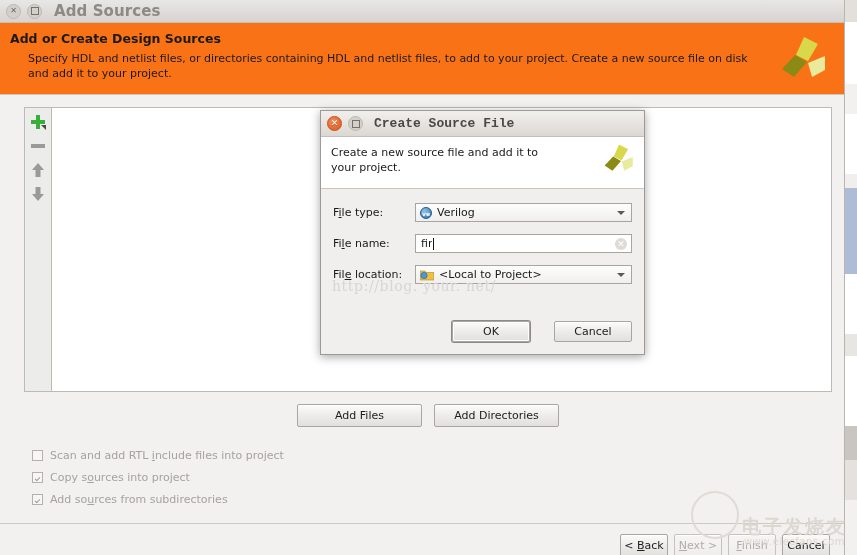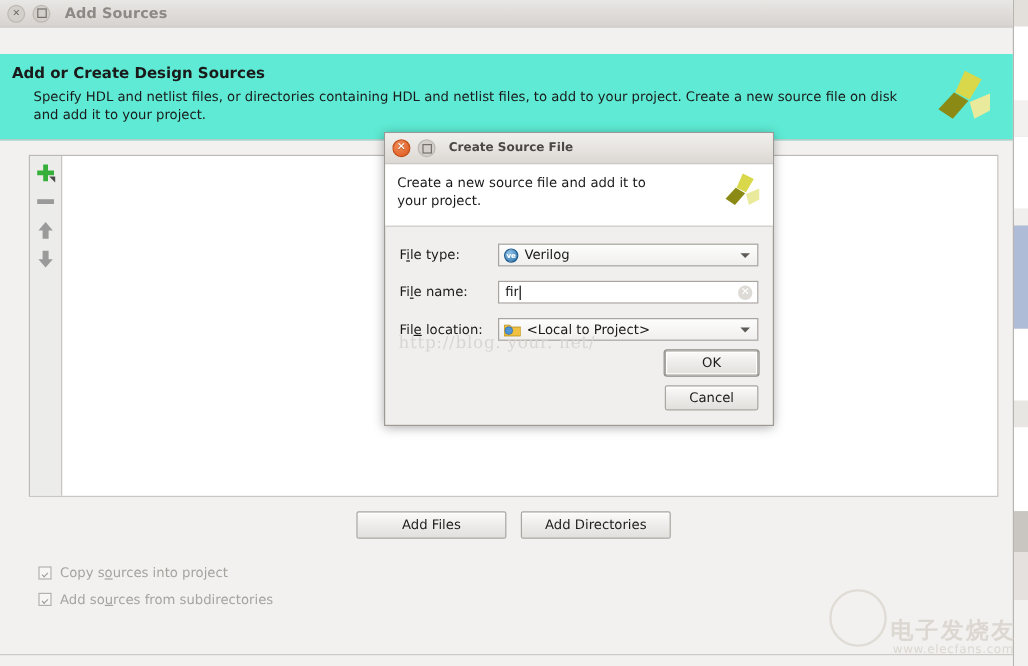--- a/index.html
+++ b/index.html
@@ -40,30 +40,30 @@
     color:#6d6963;
     background:#d3cfca;
     border:1px solid #bdb8b2;
     box-sizing:border-box;
   }
   .wbtn.close-inactive{font-size:8px;}
   .wbtn.max-inactive span{
     display:block;width:6px;height:6px;border:1px solid #75706a;
   }
   #win-title{
-    margin-left:12px;font-size:12px;font-weight:bold;color:#8d8984;
+    margin-left:12px;font-size:15px;font-weight:bold;color:#8d8984;
     letter-spacing:.1px;
   }
   
   #header{
-    background:#5eead4;
+    background:#f97316;
     border-bottom:1px solid #c9c5c1;
     padding:8px 10px 10px 10px;
     position:relative;
-    height:72px;box-sizing:border-box;margin-top:22px;
+    height:72px;box-sizing:border-box;
   }
   #header h1{
     margin:0 0 5px 0;font-size:12.5px;font-weight:bold;color:#1a1a1a;
   }
   #header p{
     margin:0 0 0 18px;font-size:11px;line-height:15px;color:#1a1a1a;
     max-width:720px;
   }
   #vivado-logo{
     position:absolute;right:14px;top:12px;width:52px;height:48px;
@@ -159,21 +159,21 @@
     background:linear-gradient(to bottom,#f1efec 0%,#e5e2de 60%,#dbd8d4 100%);
     border-bottom:1px solid #c3bfbb;
     display:flex;align-items:center;
   }
   .wbtn.close-active{
     background:radial-gradient(circle at 35% 30%,#f08a57,#de5a1f);
     border:1px solid #c24e17;color:#ffffff;
     text-shadow:0 1px 0 rgba(0,0,0,.3);
   }
   #dlg-title{
-    margin-left:11px;font-size:10px;font-weight:bold;color:#4b4845;
+    margin-left:11px;font-size:13px;font-weight:bold;color:#4b4845;font-family:Liberation Mono, monospace;
   }
   #dlg-banner{
     background:#ffffff;border-bottom:1px solid #c9c5c1;
     padding:8px 10px;height:52px;box-sizing:border-box;position:relative;
   }
   #dlg-banner p{margin:0;font-size:11px;line-height:15px;color:#1a1a1a;max-width:218px;}
   #dlg-logo{position:absolute;right:8px;top:6px;width:34px;height:32px;}
   #dlg-form{padding:14px 12px 4px 12px;position:relative;}
   .frow{display:flex;align-items:center;margin-bottom:12px;}
   .flabel{width:82px;font-size:11px;color:#1a1a1a;}
@@ -202,21 +202,21 @@
   .icon-ve{
     width:12px;height:12px;border-radius:50%;margin-left:4px;
     background:radial-gradient(circle at 35% 30%,#8fc3e8,#2a6ea8);
     border:1px solid #1d5party;
     border:1px solid #1d5a8c;
     color:#fff;font-size:6px;line-height:12px;text-align:center;
     font-weight:bold;box-sizing:border-box;flex:none;
   }
   .icon-folder{width:14px;height:12px;margin-left:4px;flex:none;}
   #dlg-buttons{
-    position:absolute;right:12px;bottom:12px;display:flex;gap:8px;flex-direction:column;
+    position:absolute;right:12px;bottom:12px;display:flex;gap:24px;
   }
   .btn.dlg{width:78px;padding:3px 0;}
   .btn.focusring{
     box-shadow:inset 0 0 0 1px #ffffff, 0 0 0 1px #8e8a86;
   }
   
   .wm{position:absolute;pointer-events:none;}
   #wm-csdn{
     left:332px;top:278px;font-family:"DejaVu Serif","Liberation Serif",serif;
     font-size:14px;color:#d8d6d2;letter-spacing:.6px;z-index:45;
@@ -294,20 +294,24 @@
       </div>
     </div>
 
     <div id="action-row">
       <div class="btn wide">Add Files</div>
       <div class="btn wide">Add Directories</div>
     </div>
 
     <div id="options">
       <div class="optrow">
+        <span class="cbox"></span>
+        <span><span>Scan and add RTL </span><span class="mn">i</span><span>nclude files into project</span></span>
+      </div>
+      <div class="optrow">
         <span class="cbox checked"></span>
         <span><span>Copy s</span><span class="mn">o</span><span>urces into project</span></span>
       </div>
       <div class="optrow">
         <span class="cbox checked"></span>
         <span><span>Add so</span><span class="mn">u</span><span>rces from subdirectories</span></span>
       </div>
     </div>
 
     <div id="footer">

